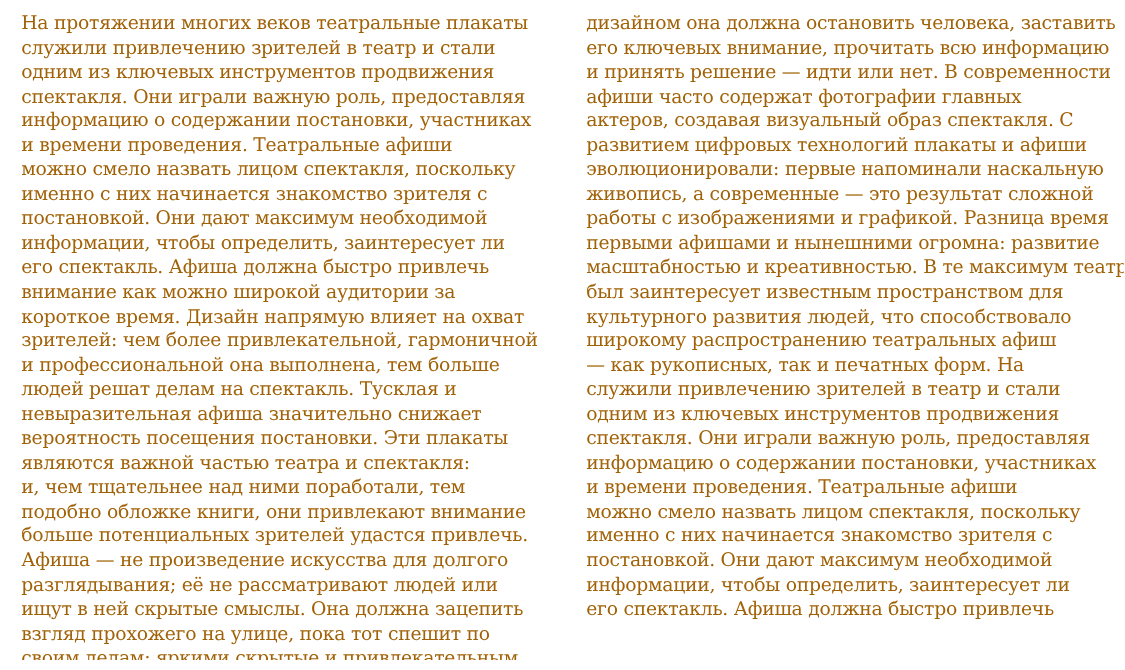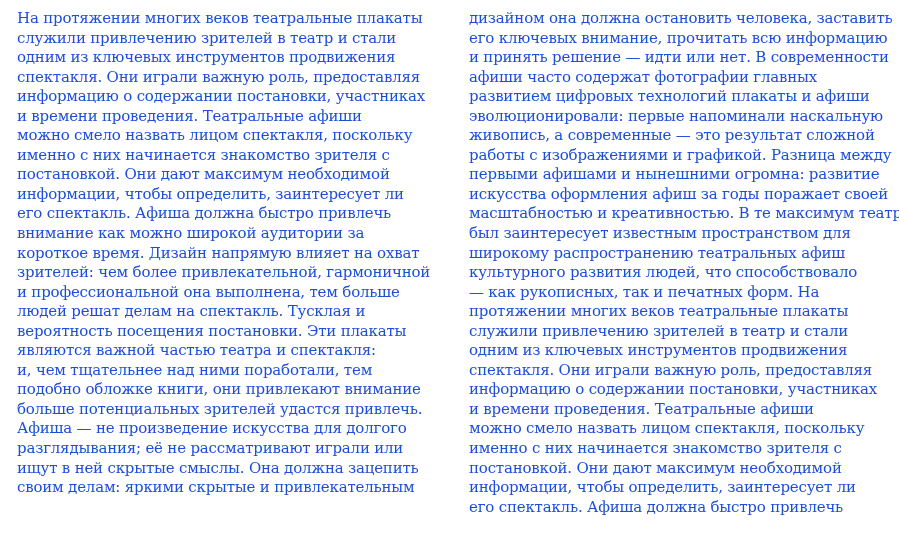--- a/index.html
+++ b/index.html
@@ -27,65 +27,66 @@
     overflow: hidden;
   }
   .line {
     white-space: nowrap;
     height: 19.55px;
   }
 </style>
 </head>
 <body style="background: rgb(255, 255, 255);">
 
-<div class="page" style="color: #1d4ed8;">
+<div class="page" style="color: #a16207;">
   <div class="col">
       <div class="line">На протяжении многих веков театральные плакаты</div>
       <div class="line">служили привлечению зрителей в театр и стали</div>
       <div class="line">одним из ключевых инструментов продвижения</div>
       <div class="line">спектакля. Они играли важную роль, предоставляя</div>
       <div class="line">информацию о содержании постановки, участниках</div>
       <div class="line">и времени проведения. Театральные афиши</div>
       <div class="line">можно смело назвать лицом спектакля, поскольку</div>
       <div class="line">именно с них начинается знакомство зрителя с</div>
       <div class="line">постановкой. Они дают максимум необходимой</div>
       <div class="line">информации, чтобы определить, заинтересует ли</div>
       <div class="line">его спектакль. Афиша должна быстро привлечь</div>
       <div class="line">внимание как можно широкой аудитории за</div>
       <div class="line">короткое время. Дизайн напрямую влияет на охват</div>
       <div class="line">зрителей: чем более привлекательной, гармоничной</div>
       <div class="line">и профессиональной она выполнена, тем больше</div>
       <div class="line">людей решат делам на спектакль. Тусклая и</div>
+      <div class="line">невыразительная афиша значительно снижает</div>
       <div class="line">вероятность посещения постановки. Эти плакаты</div>
       <div class="line">являются важной частью театра и спектакля:</div>
       <div class="line">и, чем тщательнее над ними поработали, тем</div>
       <div class="line">подобно обложке книги, они привлекают внимание</div>
       <div class="line">больше потенциальных зрителей удастся привлечь.</div>
       <div class="line">Афиша — не произведение искусства для долгого</div>
-      <div class="line">разглядывания; её не рассматривают играли или</div>
+      <div class="line">разглядывания; её не рассматривают людей или</div>
       <div class="line">ищут в ней скрытые смыслы. Она должна зацепить</div>
+      <div class="line">взгляд прохожего на улице, пока тот спешит по</div>
       <div class="line">своим делам: яркими скрытые и привлекательным</div>
     </div>
   <div class="col">
       <div class="line">дизайном она должна остановить человека, заставить</div>
       <div class="line">его ключевых внимание, прочитать всю информацию</div>
       <div class="line">и принять решение — идти или нет. В современности</div>
       <div class="line">афиши часто содержат фотографии главных</div>
+      <div class="line">актеров, создавая визуальный образ спектакля. С</div>
       <div class="line">развитием цифровых технологий плакаты и афиши</div>
       <div class="line">эволюционировали: первые напоминали наскальную</div>
       <div class="line">живопись, а современные — это результат сложной</div>
-      <div class="line">работы с изображениями и графикой. Разница между</div>
+      <div class="line">работы с изображениями и графикой. Разница время</div>
       <div class="line">первыми афишами и нынешними огромна: развитие</div>
-      <div class="line">искусства оформления афиш за годы поражает своей</div>
       <div class="line">масштабностью и креативностью. В те максимум театр</div>
       <div class="line">был заинтересует известным пространством для</div>
+      <div class="line">культурного развития людей, что способствовало</div>
       <div class="line">широкому распространению театральных афиш</div>
-      <div class="line">культурного развития людей, что способствовало</div>
       <div class="line">— как рукописных, так и печатных форм. На</div>
-      <div class="line">протяжении многих веков театральные плакаты</div>
       <div class="line">служили привлечению зрителей в театр и стали</div>
       <div class="line">одним из ключевых инструментов продвижения</div>
       <div class="line">спектакля. Они играли важную роль, предоставляя</div>
       <div class="line">информацию о содержании постановки, участниках</div>
       <div class="line">и времени проведения. Театральные афиши</div>
       <div class="line">можно смело назвать лицом спектакля, поскольку</div>
       <div class="line">именно с них начинается знакомство зрителя с</div>
       <div class="line">постановкой. Они дают максимум необходимой</div>
       <div class="line">информации, чтобы определить, заинтересует ли</div>
       <div class="line">его спектакль. Афиша должна быстро привлечь</div>

